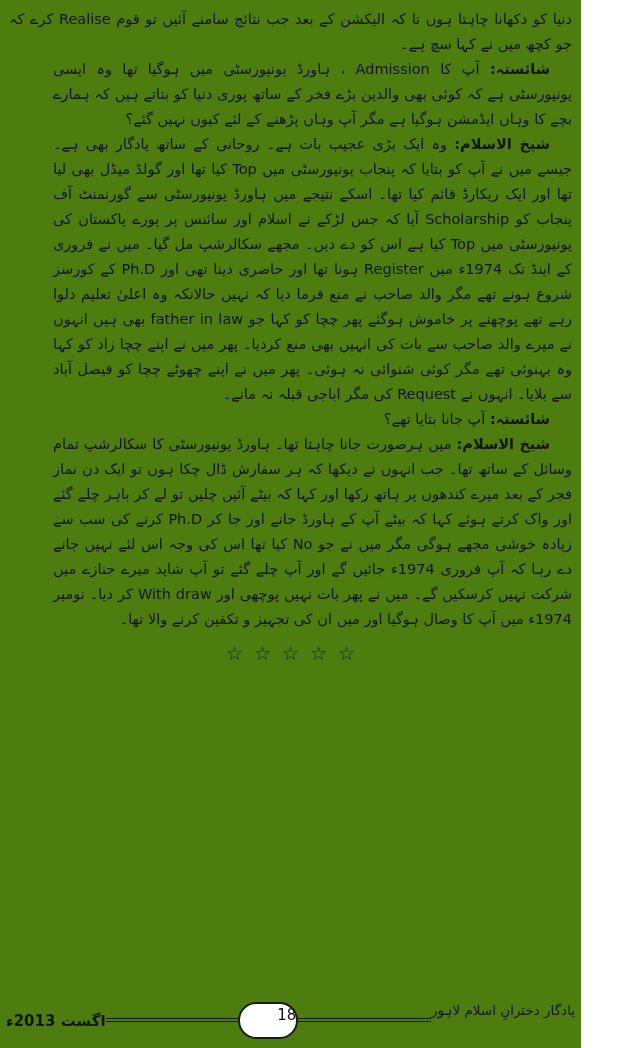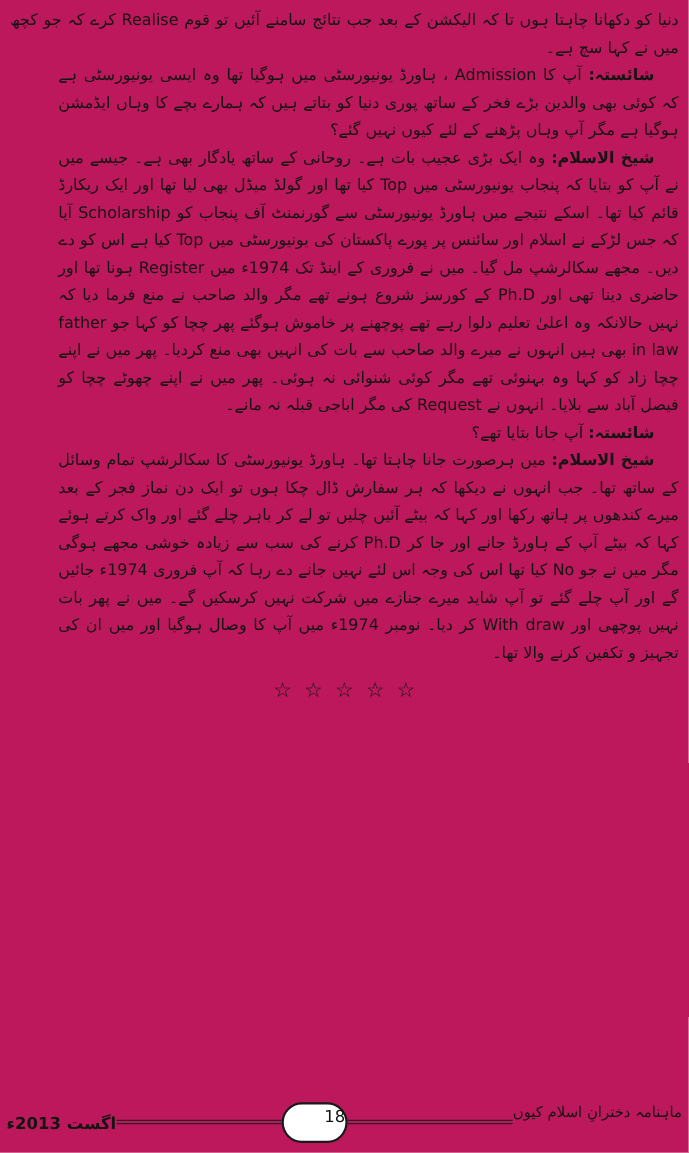--- a/index.html
+++ b/index.html
@@ -6,22 +6,22 @@
   body {
     width: 626px; height: 1048px;
     background: #ffffff;
     font-family: "DejaVu Sans", sans-serif;
     color: #141414;
     overflow: hidden;
     position: relative;
   }
   .page {
     position: relative;
-    width: 626px; height: 1048px;
-    background: #be185d;
+    width: 581px; height: 1048px;
+    background: #4d7c0f;
   }
   .content {
     direction: rtl;
     text-align: justify;
     padding: 7px 9px 0 9px;
     font-size: 14.5px;
     line-height: 25px;
   }
   .para { margin: 0; }
   .para.indent { text-indent: 22px; margin-left: 44px; }
@@ -100,16 +100,16 @@
 
   </div>
 
   <div class="footer">
     <div class="footer-date">اگست 2013ء</div>
     <div class="rule"></div>
     <div class="page-badge">
         <span>18</span>
       </div>
     <div class="rule"></div>
-    <div class="footer-title">ماہنامہ دخترانِ اسلام کیوں</div>
+    <div class="footer-title">یادگار دخترانِ اسلام لاہور</div>
   </div>
 
 </div>
 
 </body></html>

